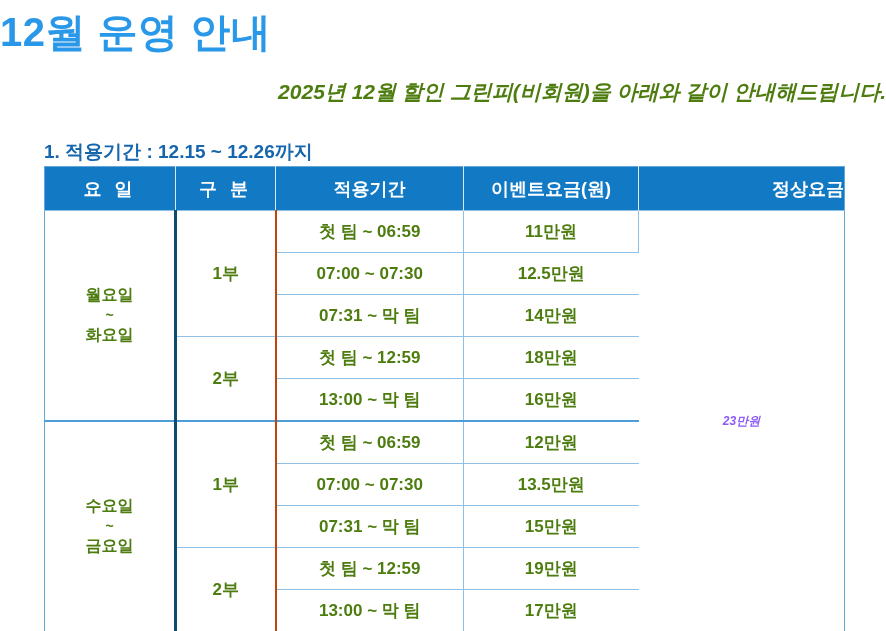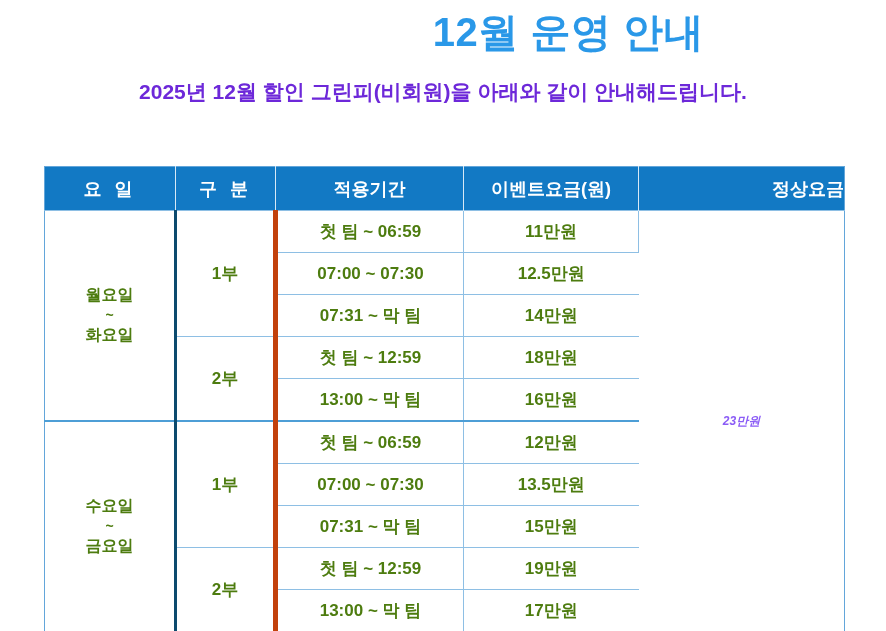--- a/index.html
+++ b/index.html
@@ -22,40 +22,41 @@
     height: 631px;
     box-sizing: border-box;
   }
 
   
   .doc-title {
     position: absolute;
     top: 8px;
     left: 0;
     width: 704px;
-    text-align: right;
+    text-align: left;
     font-size: 40px;
     font-weight: bold;
     letter-spacing: 0.5px;
     color: #2a98e8;
     line-height: 1.2;
     white-space: nowrap;
   }
 
   .doc-subtitle {
     position: absolute;
     top: 79px;
     left: 0;
     width: 886px;
-    text-align: center;
+    text-align: right;
     font-size: 21px;
     font-weight: bold;
-    color: #6d28d9;
+    color: #4d7c0f;
     line-height: 1.25;
     white-space: nowrap;
+    font-style: italic;
   }
 
   .section-heading {
     position: absolute;
     top: 139px;
     left: 44px;
     font-size: 19px;
     font-weight: bold;
     color: #1566ad;
     white-space: nowrap;
@@ -111,21 +112,21 @@
   }
   table.fee-table td:last-child { border-right: none; }
 
   table.fee-table td.day-cell {
     font-size: 16px;
     line-height: 1.55;
     border-right: 3px solid #0c4a6e;
   }
   table.fee-table td.part-cell {
     font-size: 17px;
-    border-right: 5px solid #c2410c;
+    border-right: 2px solid #c2410c;
   }
   table.fee-table td.normal-cell {
     font-size: 12px;
     color: #8b5cf6;
     font-style: italic;
   }
 
   
   table.fee-table tr.block-start > td,
   table.fee-table tr.block-start > th {
@@ -137,20 +138,21 @@
 </style>
 </head>
 <body>
 
 <div class="page">
 
   <div class="doc-title">12월 운영 안내</div>
 
   <div class="doc-subtitle">2025년 12월 할인 그린피(비회원)을 아래와 같이 안내해드립니다.</div>
 
+  <div class="section-heading">1. 적용기간 : 12.15 ~ 12.26까지</div>
 
   <div class="fee-table-wrap">
     <table class="fee-table">
       <colgroup>
         <col class="c-day">
         <col class="c-part">
         <col class="c-time">
         <col class="c-event">
         <col class="c-normal">
       </colgroup>

